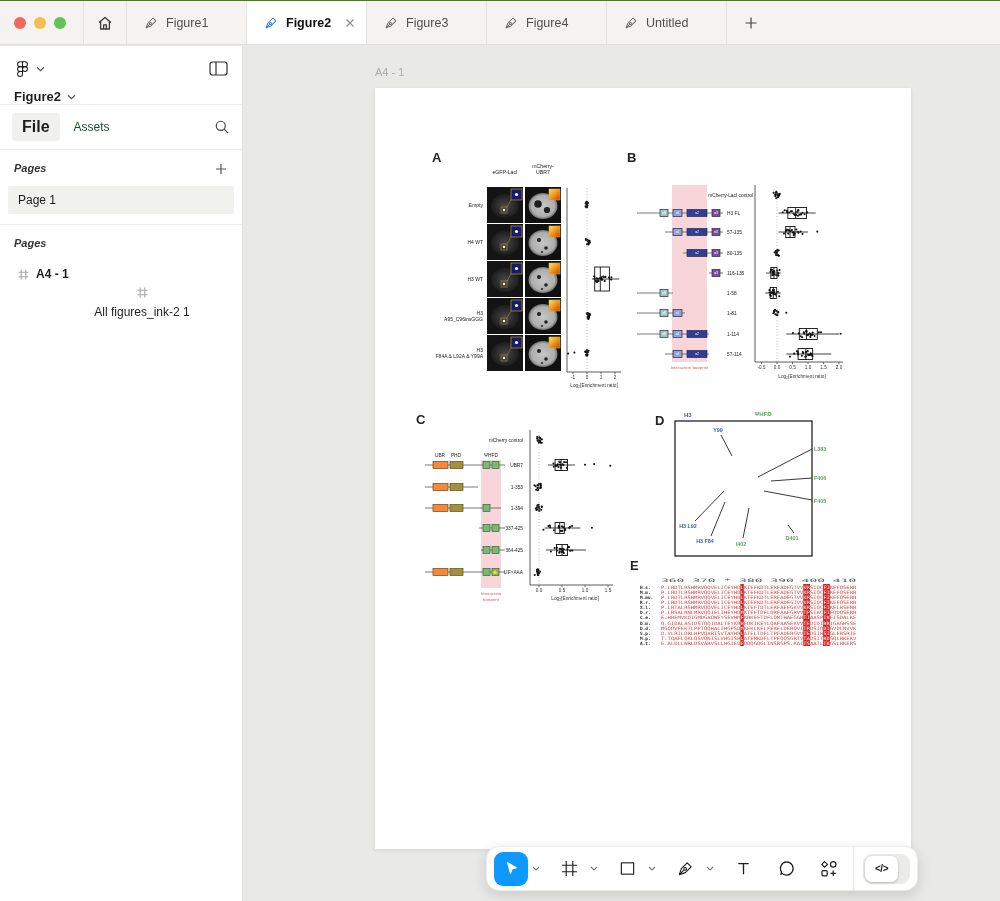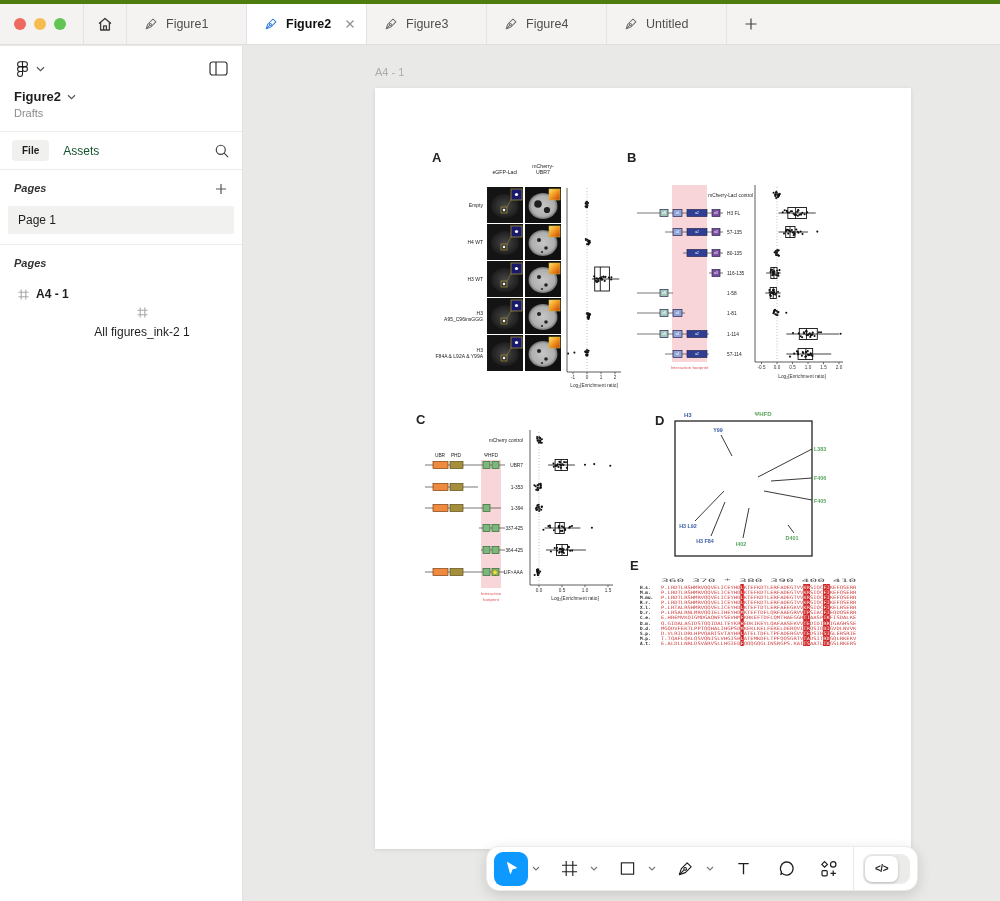--- a/index.html
+++ b/index.html
@@ -4,21 +4,21 @@
 <style>
   * { box-sizing: border-box; }
   html,body { margin:0; padding:0; }
   body {
     width:1000px; height:901px; overflow:hidden;
     font-family:"Liberation Sans","DejaVu Sans",sans-serif;
     background:#e9e9e7; color:#1e1e1e;
   }
   
   .topbar{position:absolute;left:0;top:0;width:1000px;height:45px;background:#f4f3f1;
-    border-top:4px solid #4d7c0f;border-bottom:1px solid #dfdedc;display:flex;align-items:stretch;z-index:30;}
+    border-top:1px solid #4d7c0f;border-bottom:1px solid #dfdedc;display:flex;align-items:stretch;z-index:30;}
   .traffic{display:flex;align-items:center;gap:8px;padding:0 17px 0 14px;border-right:1px solid #e4e3e1;}
   .dot{width:12px;height:12px;border-radius:50%;}
   .dot.red{background:#ee6a5f;} .dot.yellow{background:#f5bd4f;} .dot.green{background:#61c454;}
   .home-btn{width:43px;display:flex;align-items:center;justify-content:center;border-right:1px solid #e4e3e1;cursor:pointer;}
   .tabs{display:flex;align-items:stretch;flex:0 0 auto;}
   .tab{width:120px;display:flex;align-items:center;gap:8px;padding-left:17px;font-size:12.5px;color:#4f4f4f;
     border-right:1px solid #e4e3e1;background:transparent;position:relative;cursor:pointer;white-space:nowrap;}
   .tab .ticon{color:#6d6d6d;flex:0 0 auto;display:flex;}
   .tab.active{background:#ffffff;color:#111;font-weight:600;}
   .tab.active .ticon{color:#2f7de1;}
@@ -27,21 +27,21 @@
   
   .sidebar{position:absolute;left:0;top:46px;width:243px;height:855px;background:#fff;
     border-right:1px solid #e4e3e1;z-index:20;}
   .sb-top{display:flex;align-items:center;padding:14px 14px 10px 14px;}
   .sb-logo{display:flex;align-items:center;gap:5px;color:#1e1e1e;cursor:pointer;}
   .sb-toggle{margin-left:auto;display:flex;cursor:pointer;color:#333;}
   .sb-name{padding:2px 14px 0 14px;font-size:13px;font-weight:700;display:flex;align-items:center;gap:6px;}
   .sb-loc{padding:3px 14px 12px 14px;font-size:11px;color:#8c8c8c;}
   .sb-div{height:1px;background:#ececec;margin:0;}
   .sb-filetabs{display:flex;align-items:center;padding:8px 12px;}
-  .pill{font-size:10px;font-weight:600;padding:5px 10px;border-radius:4px;background:#f0f0ee;cursor:pointer;}
+  .pill{font-size:16px;font-weight:600;padding:5px 10px;border-radius:4px;background:#f0f0ee;cursor:pointer;}
   .sb-assets{font-size:12px;color:#14532d;margin-left:14px;cursor:pointer;}
   .sb-search{margin-left:auto;display:flex;color:#444;cursor:pointer;}
   .sb-sechead{display:flex;align-items:flex-start;padding:12px 14px 8px 14px;font-size:11px;font-weight:700;color:#333;font-style:italic;}
   .sb-plus{margin-left:auto;display:flex;color:#555;cursor:pointer;}
   .page-row{margin:2px 8px;height:28px;border-radius:2px;background:#f1f1ef;display:flex;align-items:center;
     padding-left:10px;font-size:12px;cursor:pointer;}
   .layer-row{display:flex;align-items:center;height:26px;font-size:12px;cursor:pointer;gap:7px;}
   .layer-row .licon{color:#a9a9a9;display:flex;}
   .lr-0{padding-left:18px;font-weight:700;}
   .lr-1{padding-left:42px;font-weight:400;flex-direction:column;}
@@ -162,21 +162,20 @@
           <path d="M7 1 V14"></path>
         </svg>
     </div>
   </div>
   <div class="sb-name">
     <span>Figure2</span>
     <svg width="9" height="6" viewBox="0 0 9 6" fill="none" stroke="#555" stroke-width="1.2">
         <path d="M1 1.3 L4.5 4.7 L8 1.3"></path>
       </svg>
   </div>
-  <div class="sb-loc">Drafts</div>
   <div class="sb-div"></div>
   <div class="sb-filetabs">
     <span class="pill">File</span>
     <span class="sb-assets">Assets</span>
     <span class="sb-search">
       <svg width="16" height="16" viewBox="0 0 17 17" fill="none" stroke="#444" stroke-width="1.3">
           <circle cx="7.2" cy="7.2" r="4.8"></circle>
           <path d="M10.8 10.8 L15 15"></path>
         </svg>
     </span>

